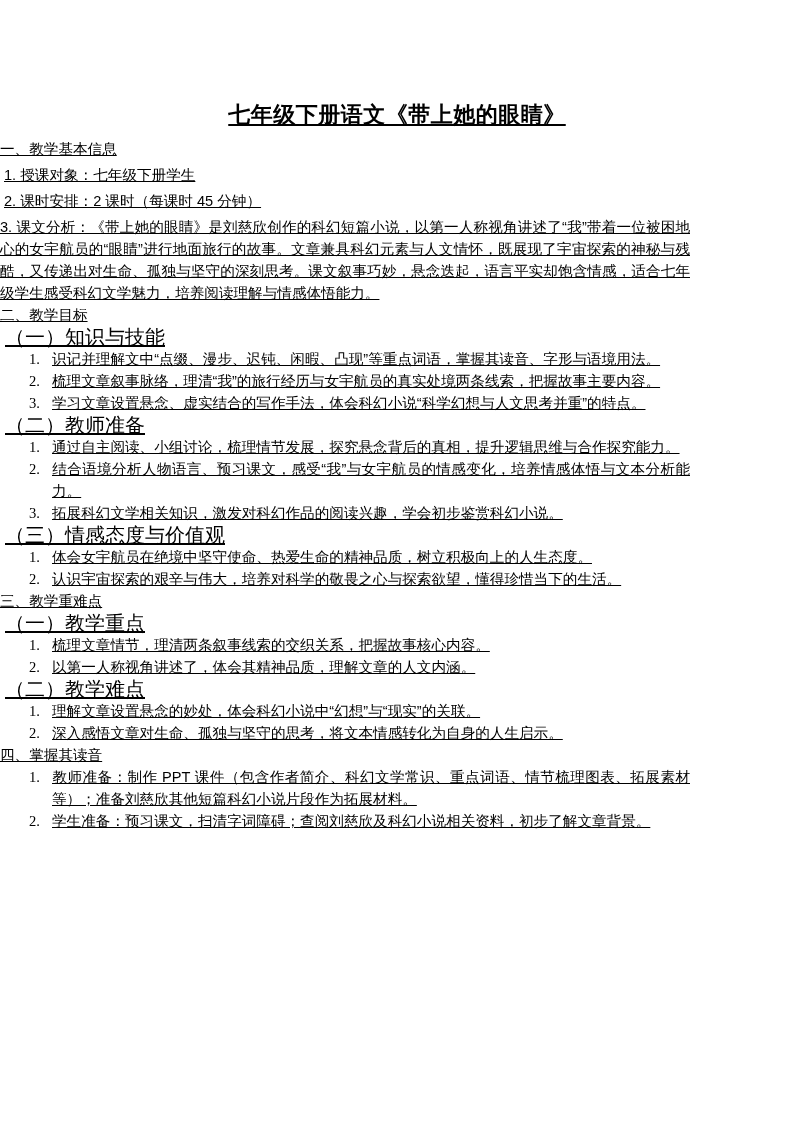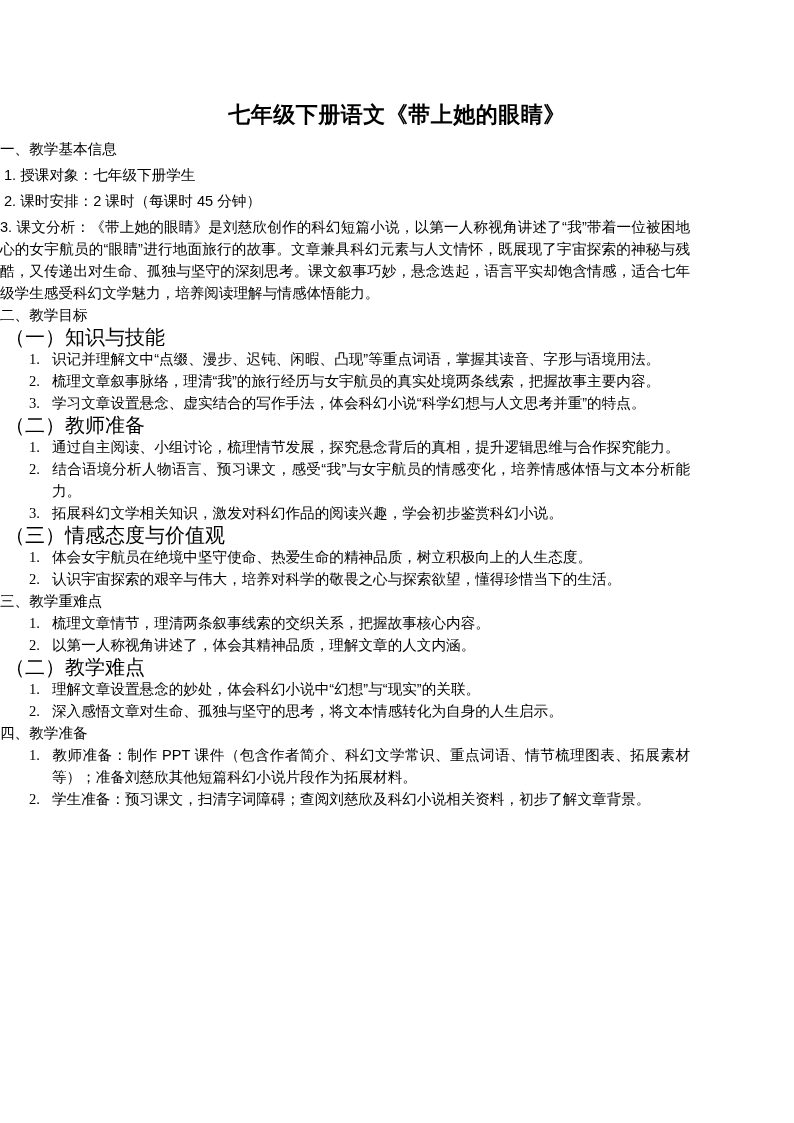--- a/index.html
+++ b/index.html
@@ -14,20 +14,21 @@
     color: #000000;
     -webkit-font-smoothing: antialiased;
   }
   .page {
     position: relative;
     width: 794px;
     height: 1123px;
     box-sizing: border-box;
     padding: 0;
     overflow: hidden;
+    text-decoration: underline;
   }
   .doc-title {
     text-align: center;
     font-family: "Liberation Serif", "DejaVu Serif", serif;
     font-size: 22px;
     font-weight: 700;
     letter-spacing: 0.5px;
     margin: 0;
     padding-top: 100px;
     padding-bottom: 0;
@@ -107,25 +108,26 @@
     <p class="lvl3"><span class="marker">1.</span><span>通过自主阅读、小组讨论，梳理情节发展，探究悬念背后的真相，提升逻辑思维与合作探究能力。</span></p>
     <p class="lvl3"><span class="marker">2.</span><span>结合语境分析人物语言、预习课文，感受“我”与女宇航员的情感变化，培养情感体悟与文本分析能力。</span></p>
     <p class="lvl3"><span class="marker">3.</span><span>拓展科幻文学相关知识，激发对科幻作品的阅读兴趣，学会初步鉴赏科幻小说。</span></p>
 
     <p class="lvl2">（三）情感态度与价值观</p>
     <p class="lvl3"><span class="marker">1.</span><span>体会女宇航员在绝境中坚守使命、热爱生命的精神品质，树立积极向上的人生态度。</span></p>
     <p class="lvl3"><span class="marker">2.</span><span>认识宇宙探索的艰辛与伟大，培养对科学的敬畏之心与探索欲望，懂得珍惜当下的生活。</span></p>
 
     <p class="lvl1">三、教学重难点</p>
 
+    <p class="lvl2">（一）教学重点</p>
     <p class="lvl3"><span class="marker">1.</span><span>梳理文章情节，理清两条叙事线索的交织关系，把握故事核心内容。</span></p>
     <p class="lvl3"><span class="marker">2.</span><span>以第一人称视角讲述了，体会其精神品质，理解文章的人文内涵。</span></p>
 
     <p class="lvl2">（二）教学难点</p>
     <p class="lvl3"><span class="marker">1.</span><span>理解文章设置悬念的妙处，体会科幻小说中“幻想”与“现实”的关联。</span></p>
     <p class="lvl3"><span class="marker">2.</span><span>深入感悟文章对生命、孤独与坚守的思考，将文本情感转化为自身的人生启示。</span></p>
 
-    <p class="lvl1">四、教学准备</p>
+    <p class="lvl1">四、掌握其读音</p>
     <p class="lvl3"><span class="marker">1.</span><span>教师准备：制作 PPT 课件（包含作者简介、科幻文学常识、重点词语、情节梳理图表、拓展素材等）；准备刘慈欣其他短篇科幻小说片段作为拓展材料。</span></p>
     <p class="lvl3"><span class="marker">2.</span><span>学生准备：预习课文，扫清字词障碍；查阅刘慈欣及科幻小说相关资料，初步了解文章背景。</span></p>
 
   </div>
 </div>
 
 </body></html>

